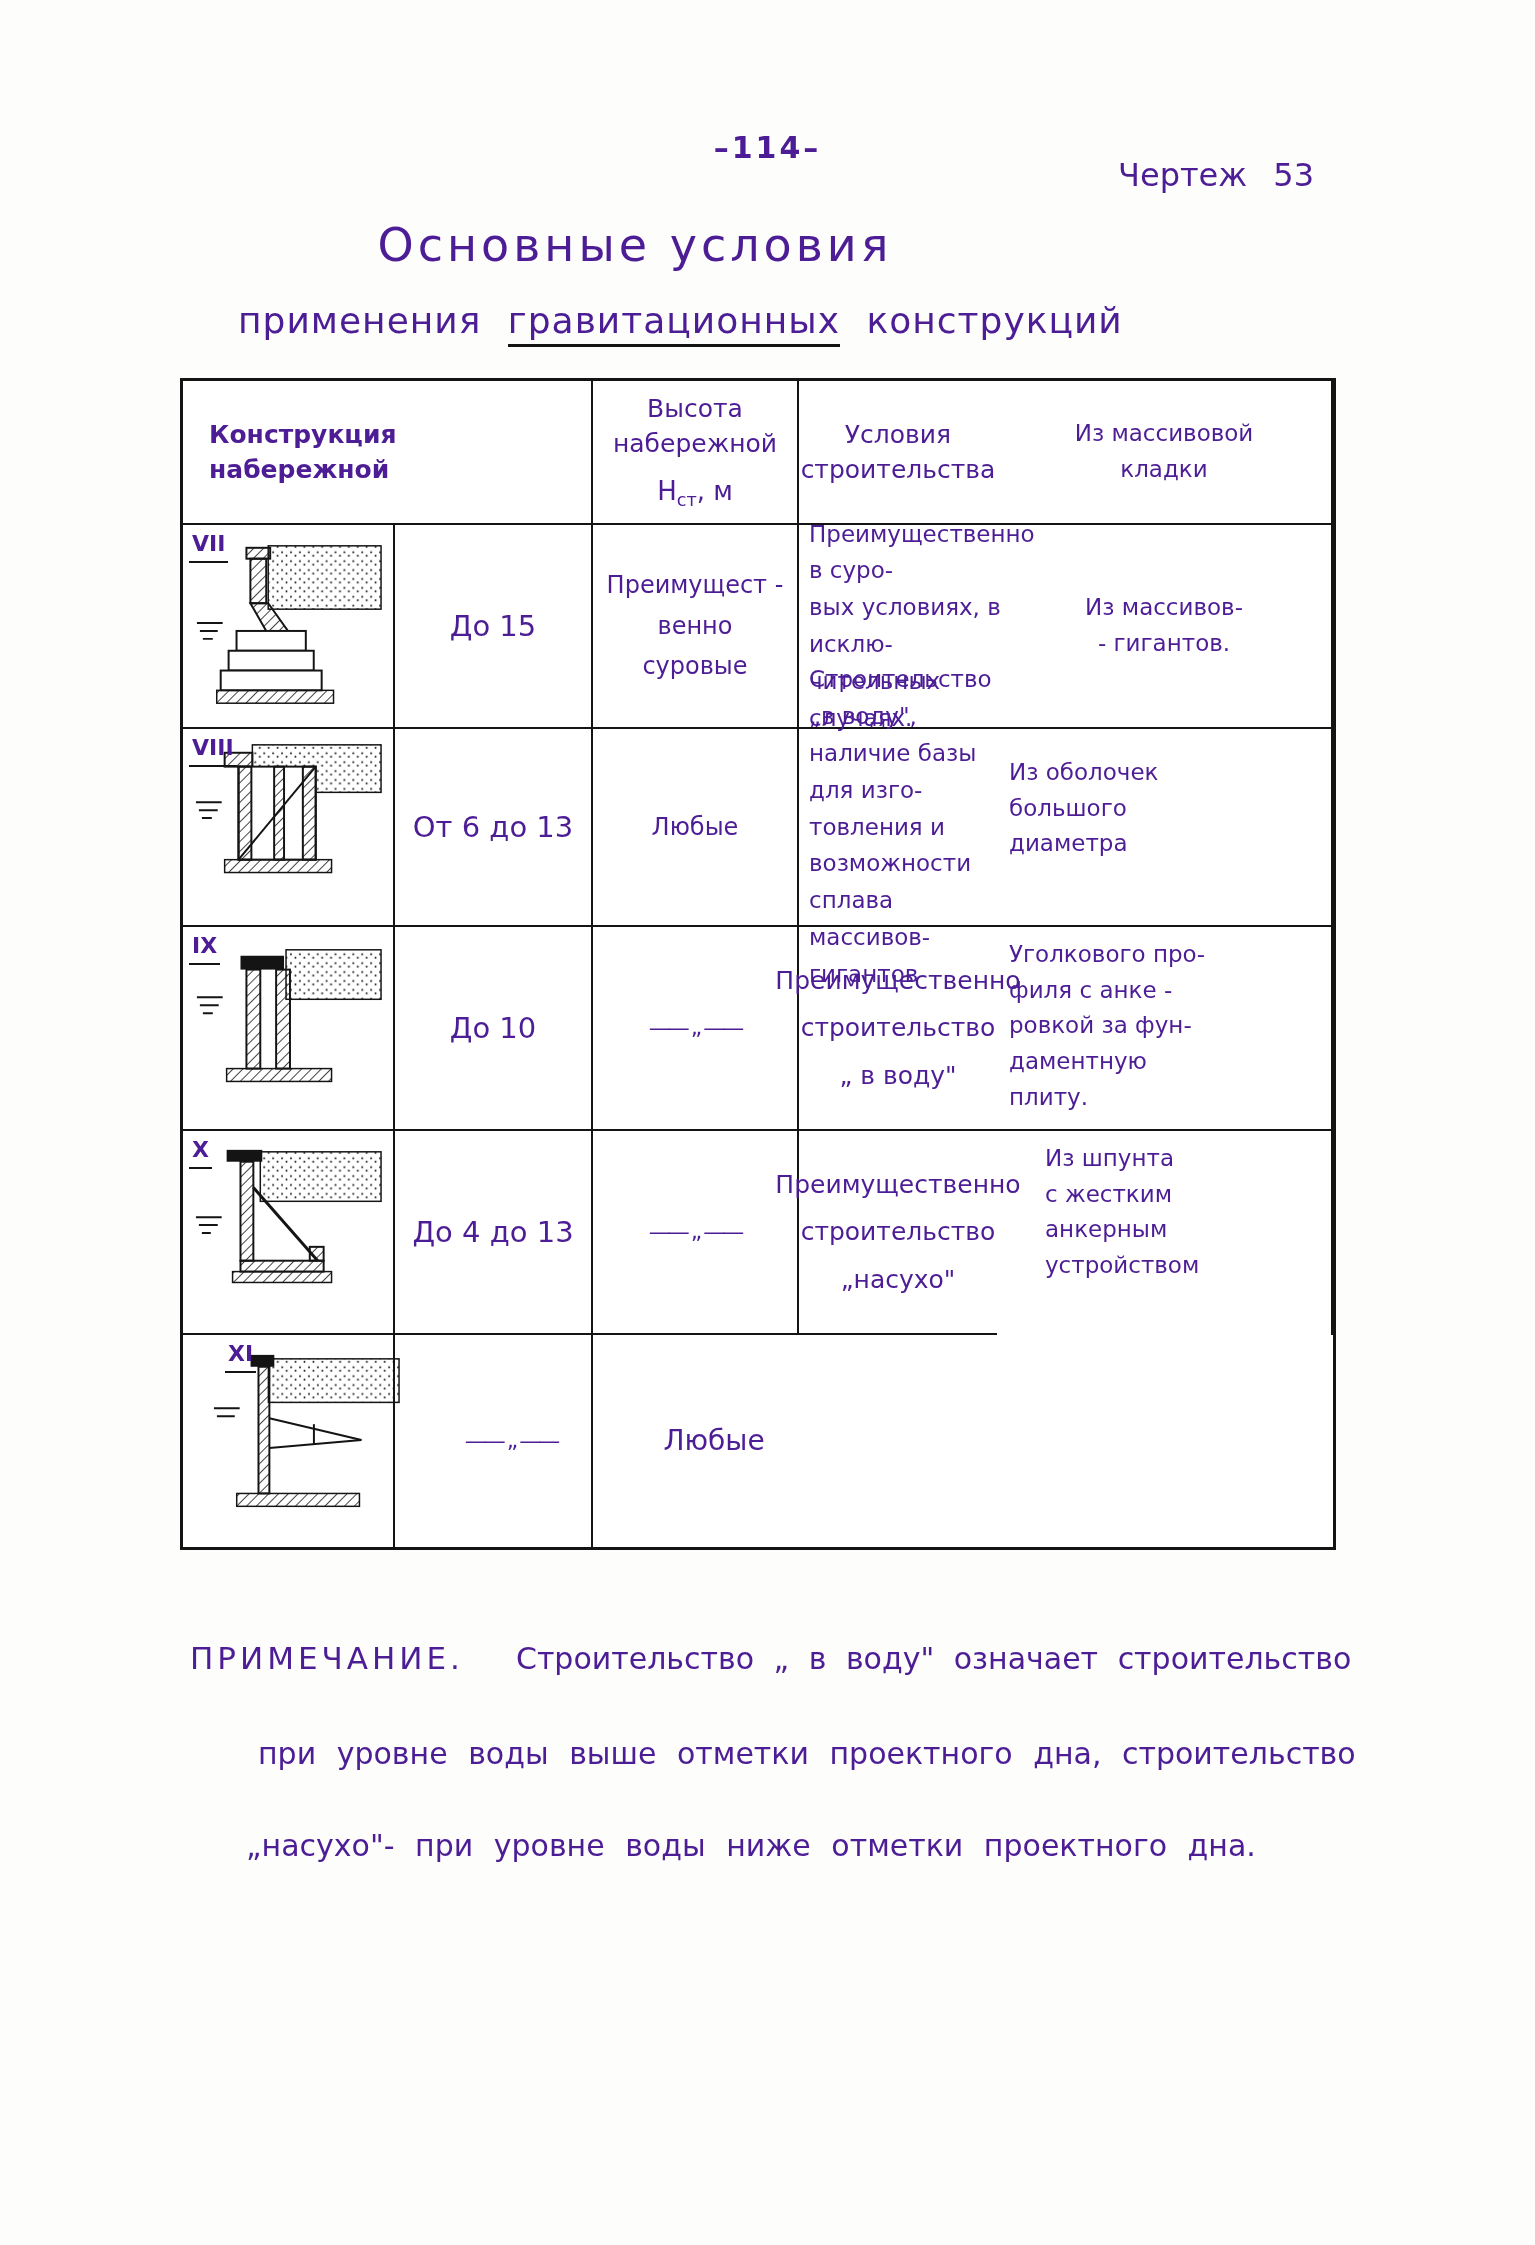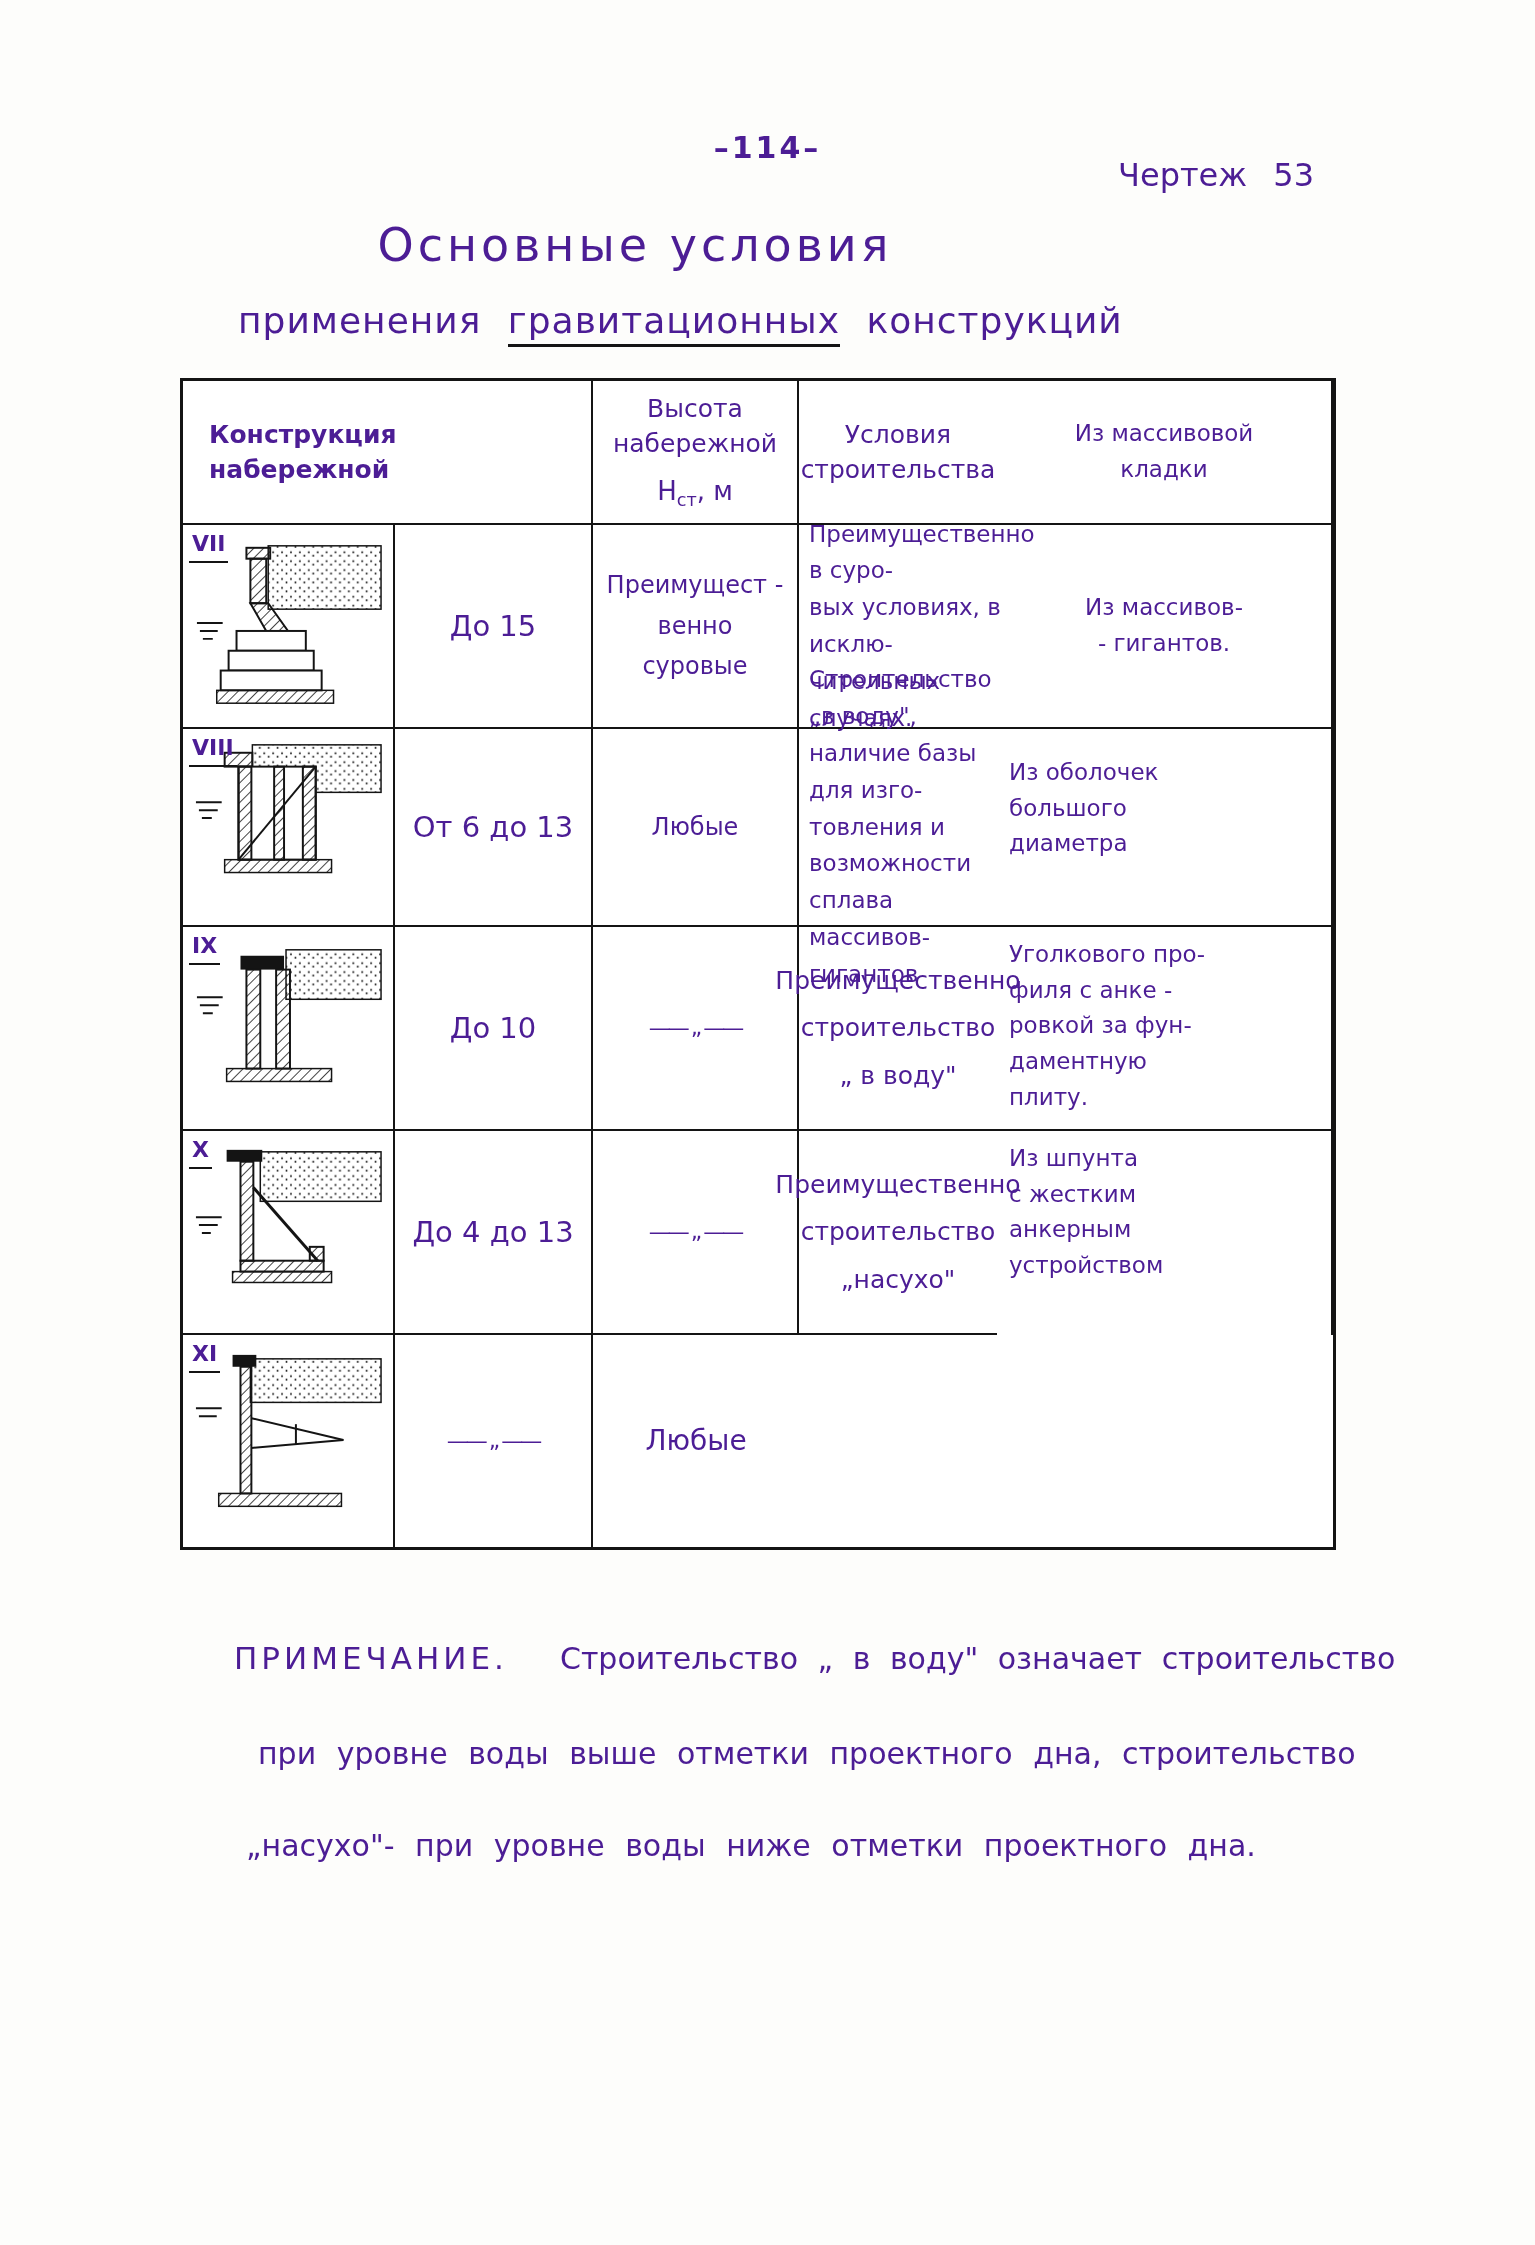--- a/index.html
+++ b/index.html
@@ -43,21 +43,21 @@
   .cell {
     box-sizing:border-box;
     border-right:2px solid #141414;
     border-bottom:2px solid #141414;
     display:flex; flex-direction:column;
     justify-content:center; align-items:center;
     white-space:pre-line; text-align:center;
     line-height:1.45;
   }
   .cell.last   { border-right:none; }
-  .cell.bottom { border-bottom:none; }
+  .cell.bottom { border-bottom:none;margin-left:36px; }
   .span2 { grid-column:1 / 3; }
 
   .hdr  { font-size:25px; line-height:1.4; }
   .hdr.hconstr { align-items:flex-start; text-align:left; padding-left:26px;font-weight:bold; }
   .formula { font-size:26px; margin-top:12px; }
   .formula sub { font-size:0.68em; }
 
   .name { font-size:23px; line-height:1.55; align-items:flex-start; text-align:left; padding:8px 4px 4px 12px; justify-content:flex-start; padding-top:26px;}
   .name.ctr { align-items:center; text-align:center; padding-left:4px; justify-content:center; padding-top:4px; }
   .name.tall { padding-top:10px; }
@@ -76,21 +76,21 @@
   .cl.ditto { letter-spacing:-3px; font-size:22px; }
   .co { font-size:23px; line-height:1.6; align-items:flex-start; text-align:left; padding:6px 4px 6px 10px; }
   .co.ctr { align-items:center; text-align:center; padding:6px; font-size:25px; line-height:1.9; }
   .co.big { font-size:28px; }
 
   
   .note-row {
     position:absolute; left:190px; top:1640px;
     font-size:30px; word-spacing:10px;
   }
-  .note-label { letter-spacing:4px; margin-right:52px; font-size:31px;margin-left:44px; }
+  .note-label { letter-spacing:4px; margin-right:52px; font-size:31px; }
   .note-l2 { position:absolute; left:258px; top:1736px; font-size:30px; word-spacing:11px; }
   .note-l3 { position:absolute; left:246px; top:1828px; font-size:30px; word-spacing:11px; }
 </style>
 </head>
 <body>
 
 <div class="page">
 
   <div class="pagenum">–114–</div>
   <div class="dref">Чертеж 53</div>

